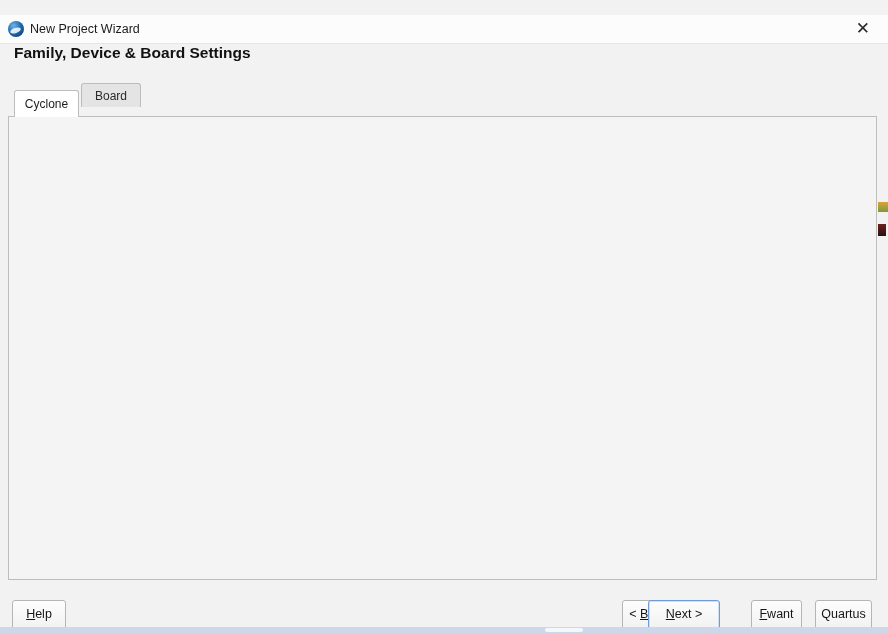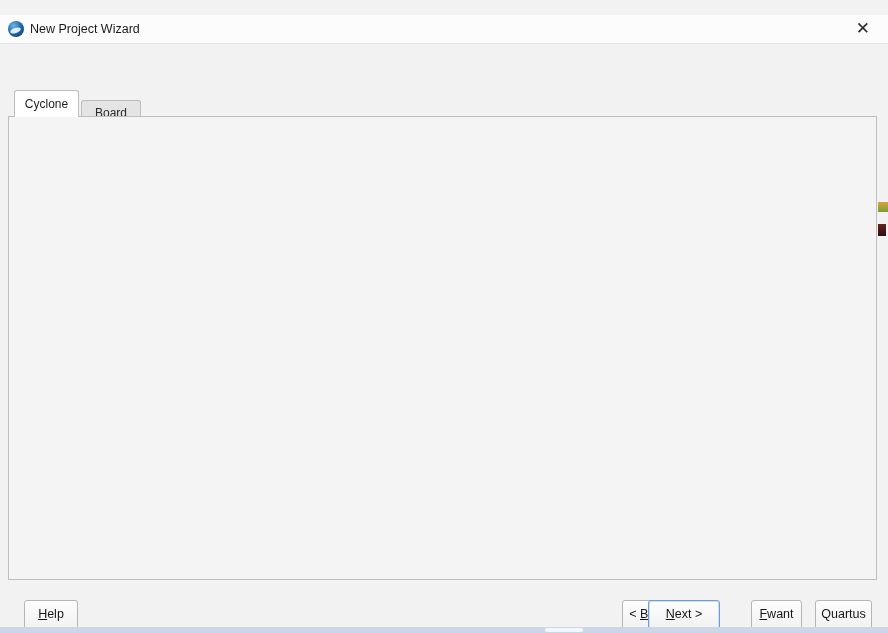--- a/index.html
+++ b/index.html
@@ -12,21 +12,21 @@
   .qicon:after{content:"";position:absolute;left:2px;top:7px;width:11px;height:5px;border-radius:50%;
          background:rgba(255,255,255,.85);transform:rotate(-18deg);}
   .wintitle{position:absolute;left:30px;top:7px;font-size:12.5px;color:#1a1a1a;}
   .closex{position:absolute;right:18px;top:4px;font-size:17px;font-weight:300;color:#2c2c2c;cursor:default;line-height:20px;}
   
   .heading{position:absolute;left:14px;top:44px;font-size:15.5px;font-weight:bold;color:#111;}
   
   .tab{position:absolute;height:26px;line-height:26px;text-align:center;border:1px solid #bdbdbd;
        border-bottom:none;border-radius:3px 3px 0 0;box-sizing:border-box;}
   .tab.active{left:14px;top:90px;width:65px;background:#ffffff;z-index:3;height:27px;}
-  .tab.inactive{left:81px;top:100px;width:60px;background:#e4e4e4;height:24px;line-height:24px;color:#2a2a2a;}
+  .tab.inactive{left:81px;top:83px;width:60px;background:#e4e4e4;height:24px;line-height:24px;color:#2a2a2a;}
   
   .frame{position:absolute;left:8px;top:116px;width:869px;height:464px;border:1px solid #bdbdbd;
          background:#f4f4f4;box-sizing:border-box;z-index:1;}
   .instr1{position:absolute;left:20px;top:126px;line-height:17px;}
   .instr3{position:absolute;left:20px;top:172px;}
   a.link{color:#4a4fe0;text-decoration:underline;cursor:pointer;}
   .divider{position:absolute;left:14px;top:196px;width:856px;height:1px;background:#dadada;}
   .seclabel{position:absolute;font-size:12px;color:#2b2b2b;}
   .gbox{position:absolute;border:1px solid #c6c6c6;border-radius:2px;box-sizing:border-box;}
   
@@ -81,20 +81,21 @@
 <body>
 
 <div class="screen">
 
   <div class="titlebar">
     <span class="qicon"></span>
     <span class="wintitle">New Project Wizard</span>
     <span class="closex">✕</span>
   </div>
 
+  <div class="heading">Family, Device &amp; Board Settings</div>
 
   <div class="tab active">Cyclone</div>
   <div class="tab inactive">Board</div>
 
   <div class="frame"></div>
 
   <div class="instr1">
     <div>Select the family and device you want to target for compilation.</div>
     <div>You can install additional device support with the Install Devices command on the Tools menu.</div>
   </div>
@@ -176,21 +177,21 @@
       <div class="td c7">2</div>
     </div>
     <div class="vscroll"></div>
     <div class="hscroll">
       <span class="harrow left"></span>
       <span class="hthumb"></span>
       <span class="harrow right"></span>
     </div>
   </div>
 
-  <div class="btn" style="left:24px;width:54px;"><span class="mn">H</span><span>elp</span></div>
+  <div class="btn" style="left:12px;width:54px;"><span class="mn">H</span><span>elp</span></div>
   <div class="btn" style="left:622px;width:53px;"><span>&lt; </span><span class="mn">B</span><span>ack</span></div>
   <div class="btn focus" style="left:648px;width:72px;"><span class="mn">N</span><span>ext &gt;</span></div>
   <div class="btn" style="left:751px;width:51px;"><span class="mn">F</span><span>want</span></div>
   <div class="btn" style="left:815px;width:57px;">Quartus</div>
 
   <div class="bottomstrip"></div>
   <div class="striphumb"></div>
 
   <div class="edgeart1"></div>
   <div class="edgeart2"></div>

